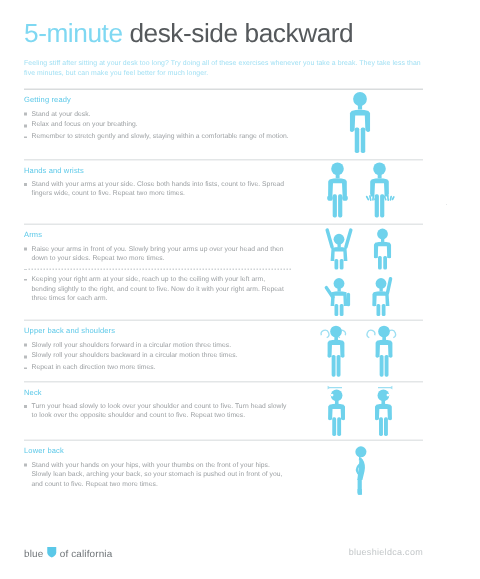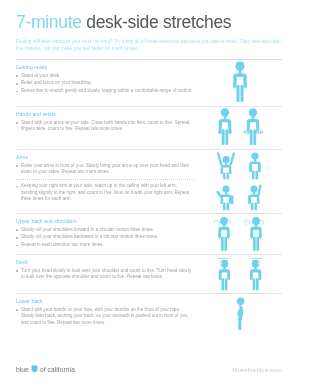--- a/index.html
+++ b/index.html
@@ -175,22 +175,22 @@
     letter-spacing: 0.15px;
   }
 </style>
 </head>
 <body>
 
 <div class="page">
 
   <div class="header">
     <h1 class="title">
-      <span class="tint">7-minute</span>
-      <span class="dark">desk-side stretches</span>
+      <span class="tint">5-minute</span>
+      <span class="dark">desk-side backward</span>
     </h1>
     <div class="subtitle">Feeling stiff after sitting at your desk too long? Try doing all of these exercises whenever you take a break. They take less than five minutes, but can make you feel better for much longer.</div>
   </div>
 
   <div class="sections">
 
     <div class="section">
       <div class="col-text">
         <div class="sec-title">Getting ready</div>
         <ul class="bullets">

